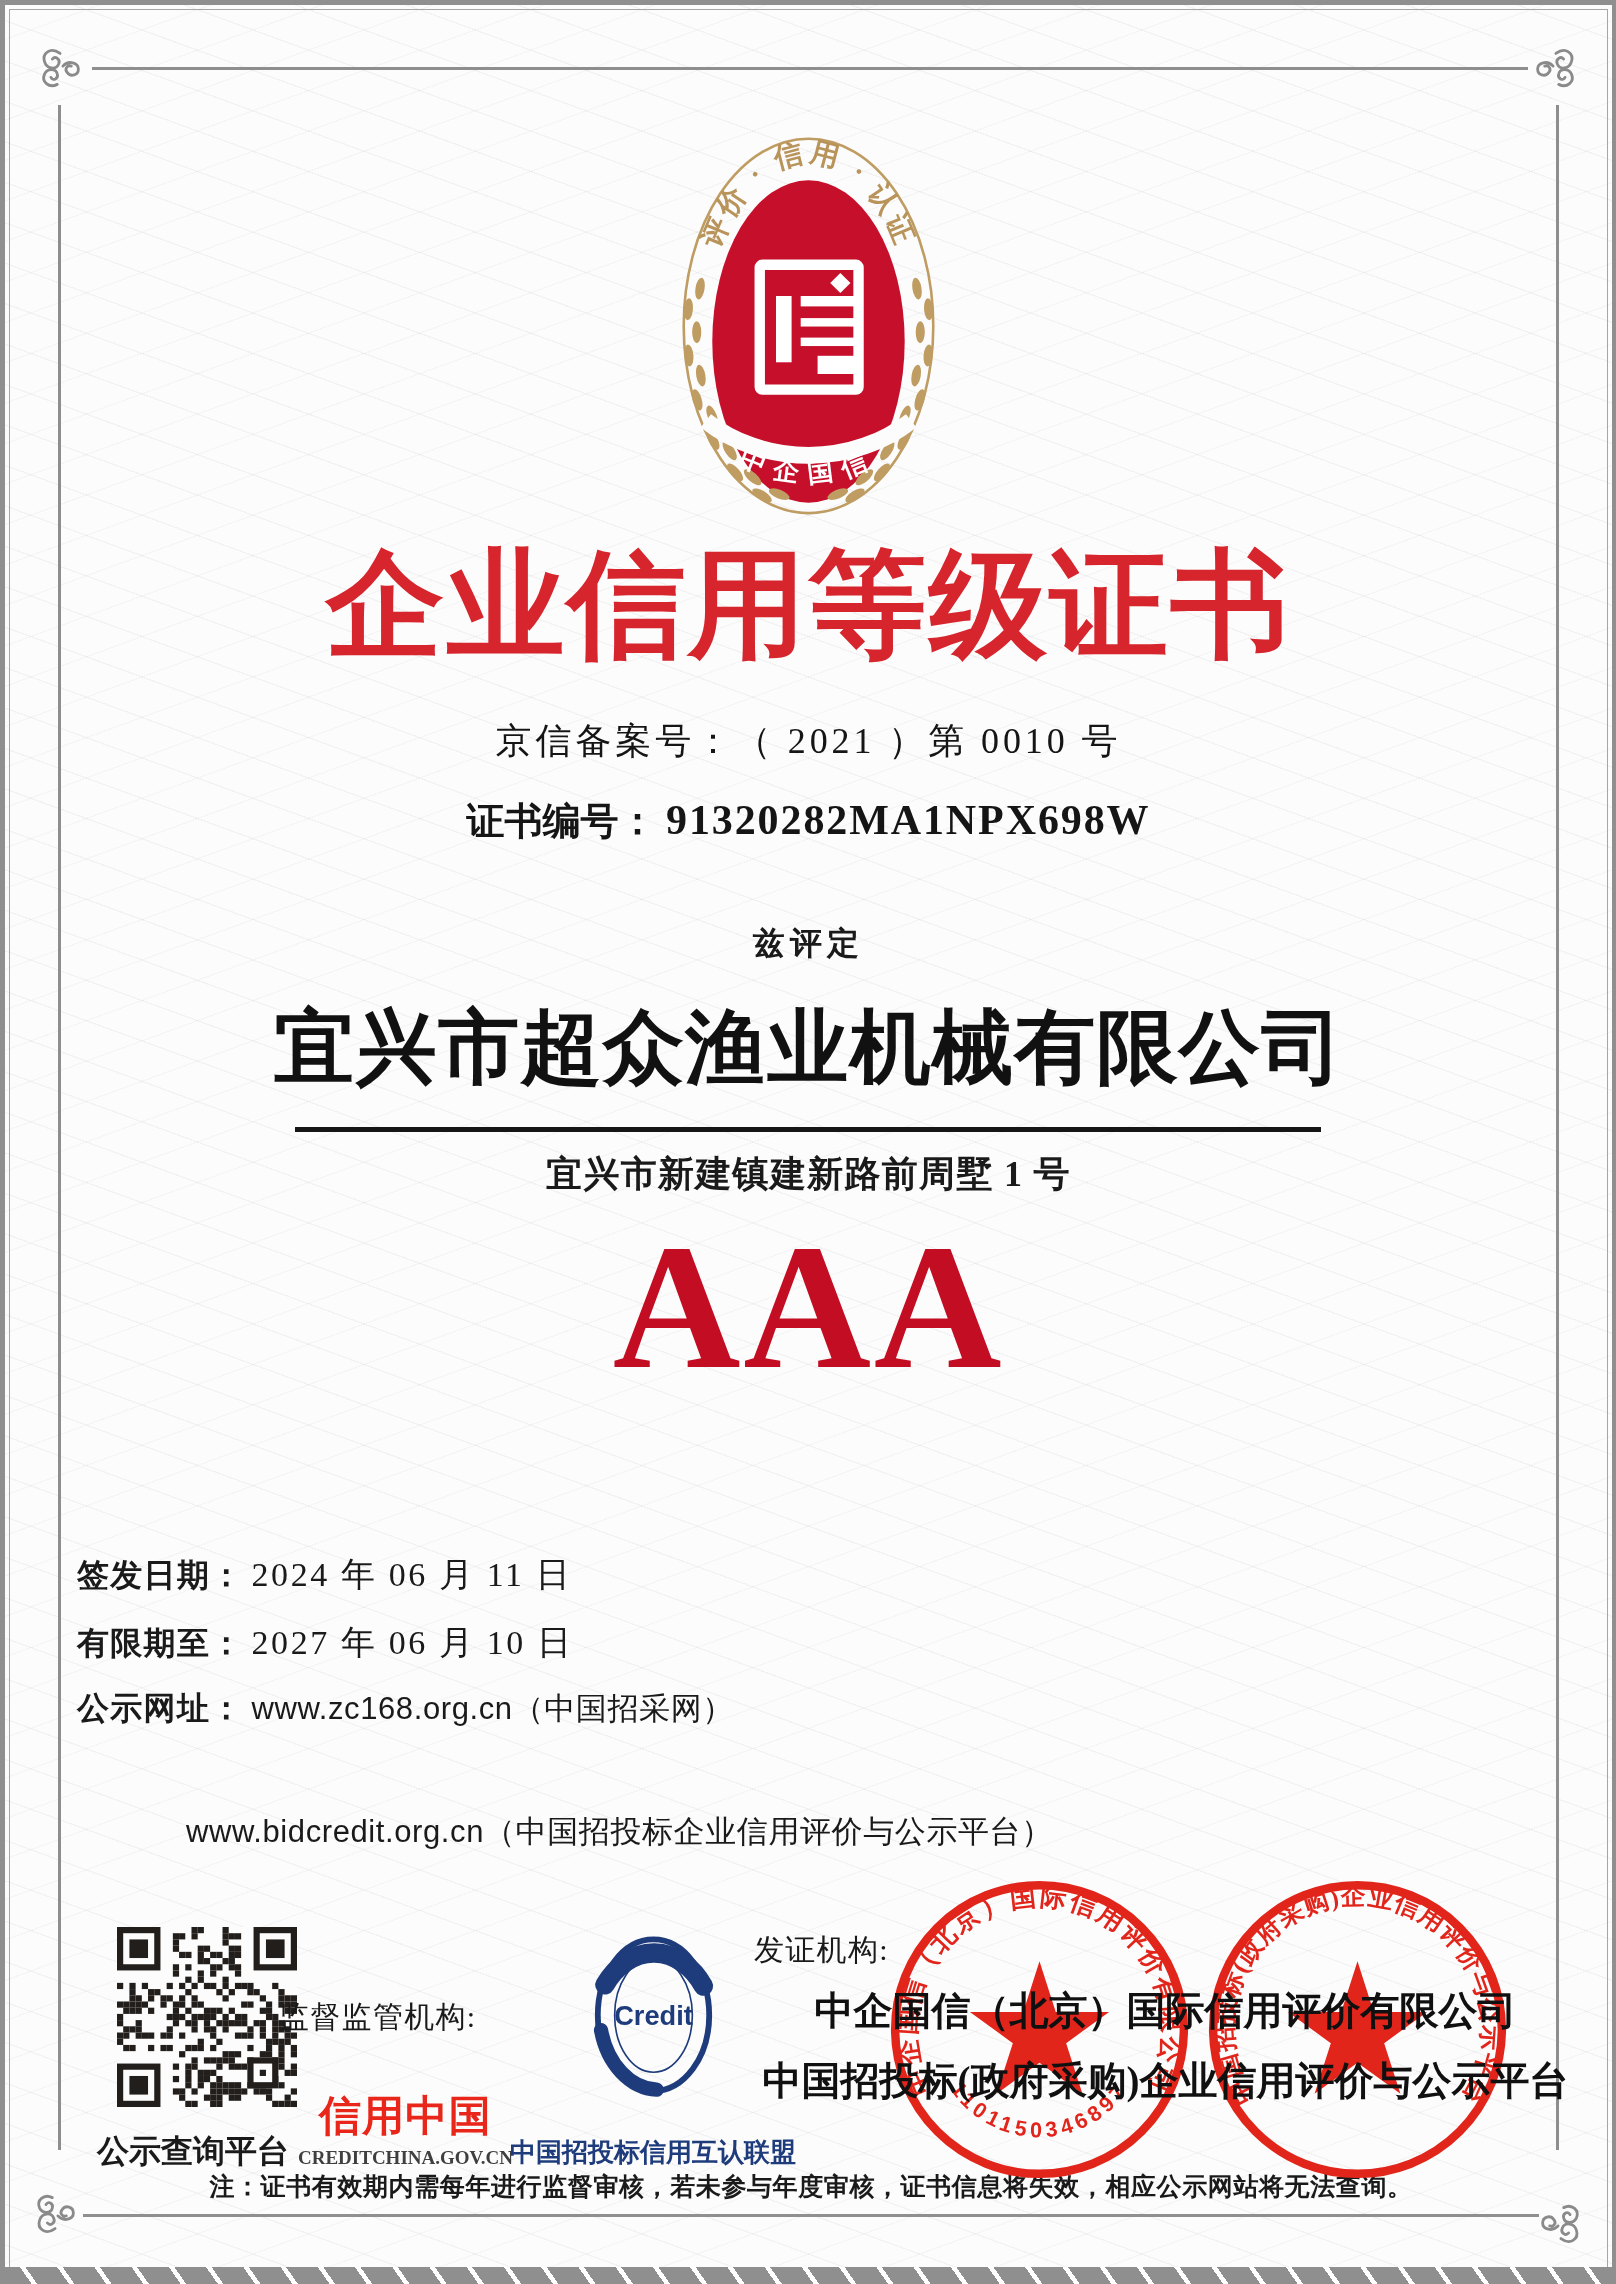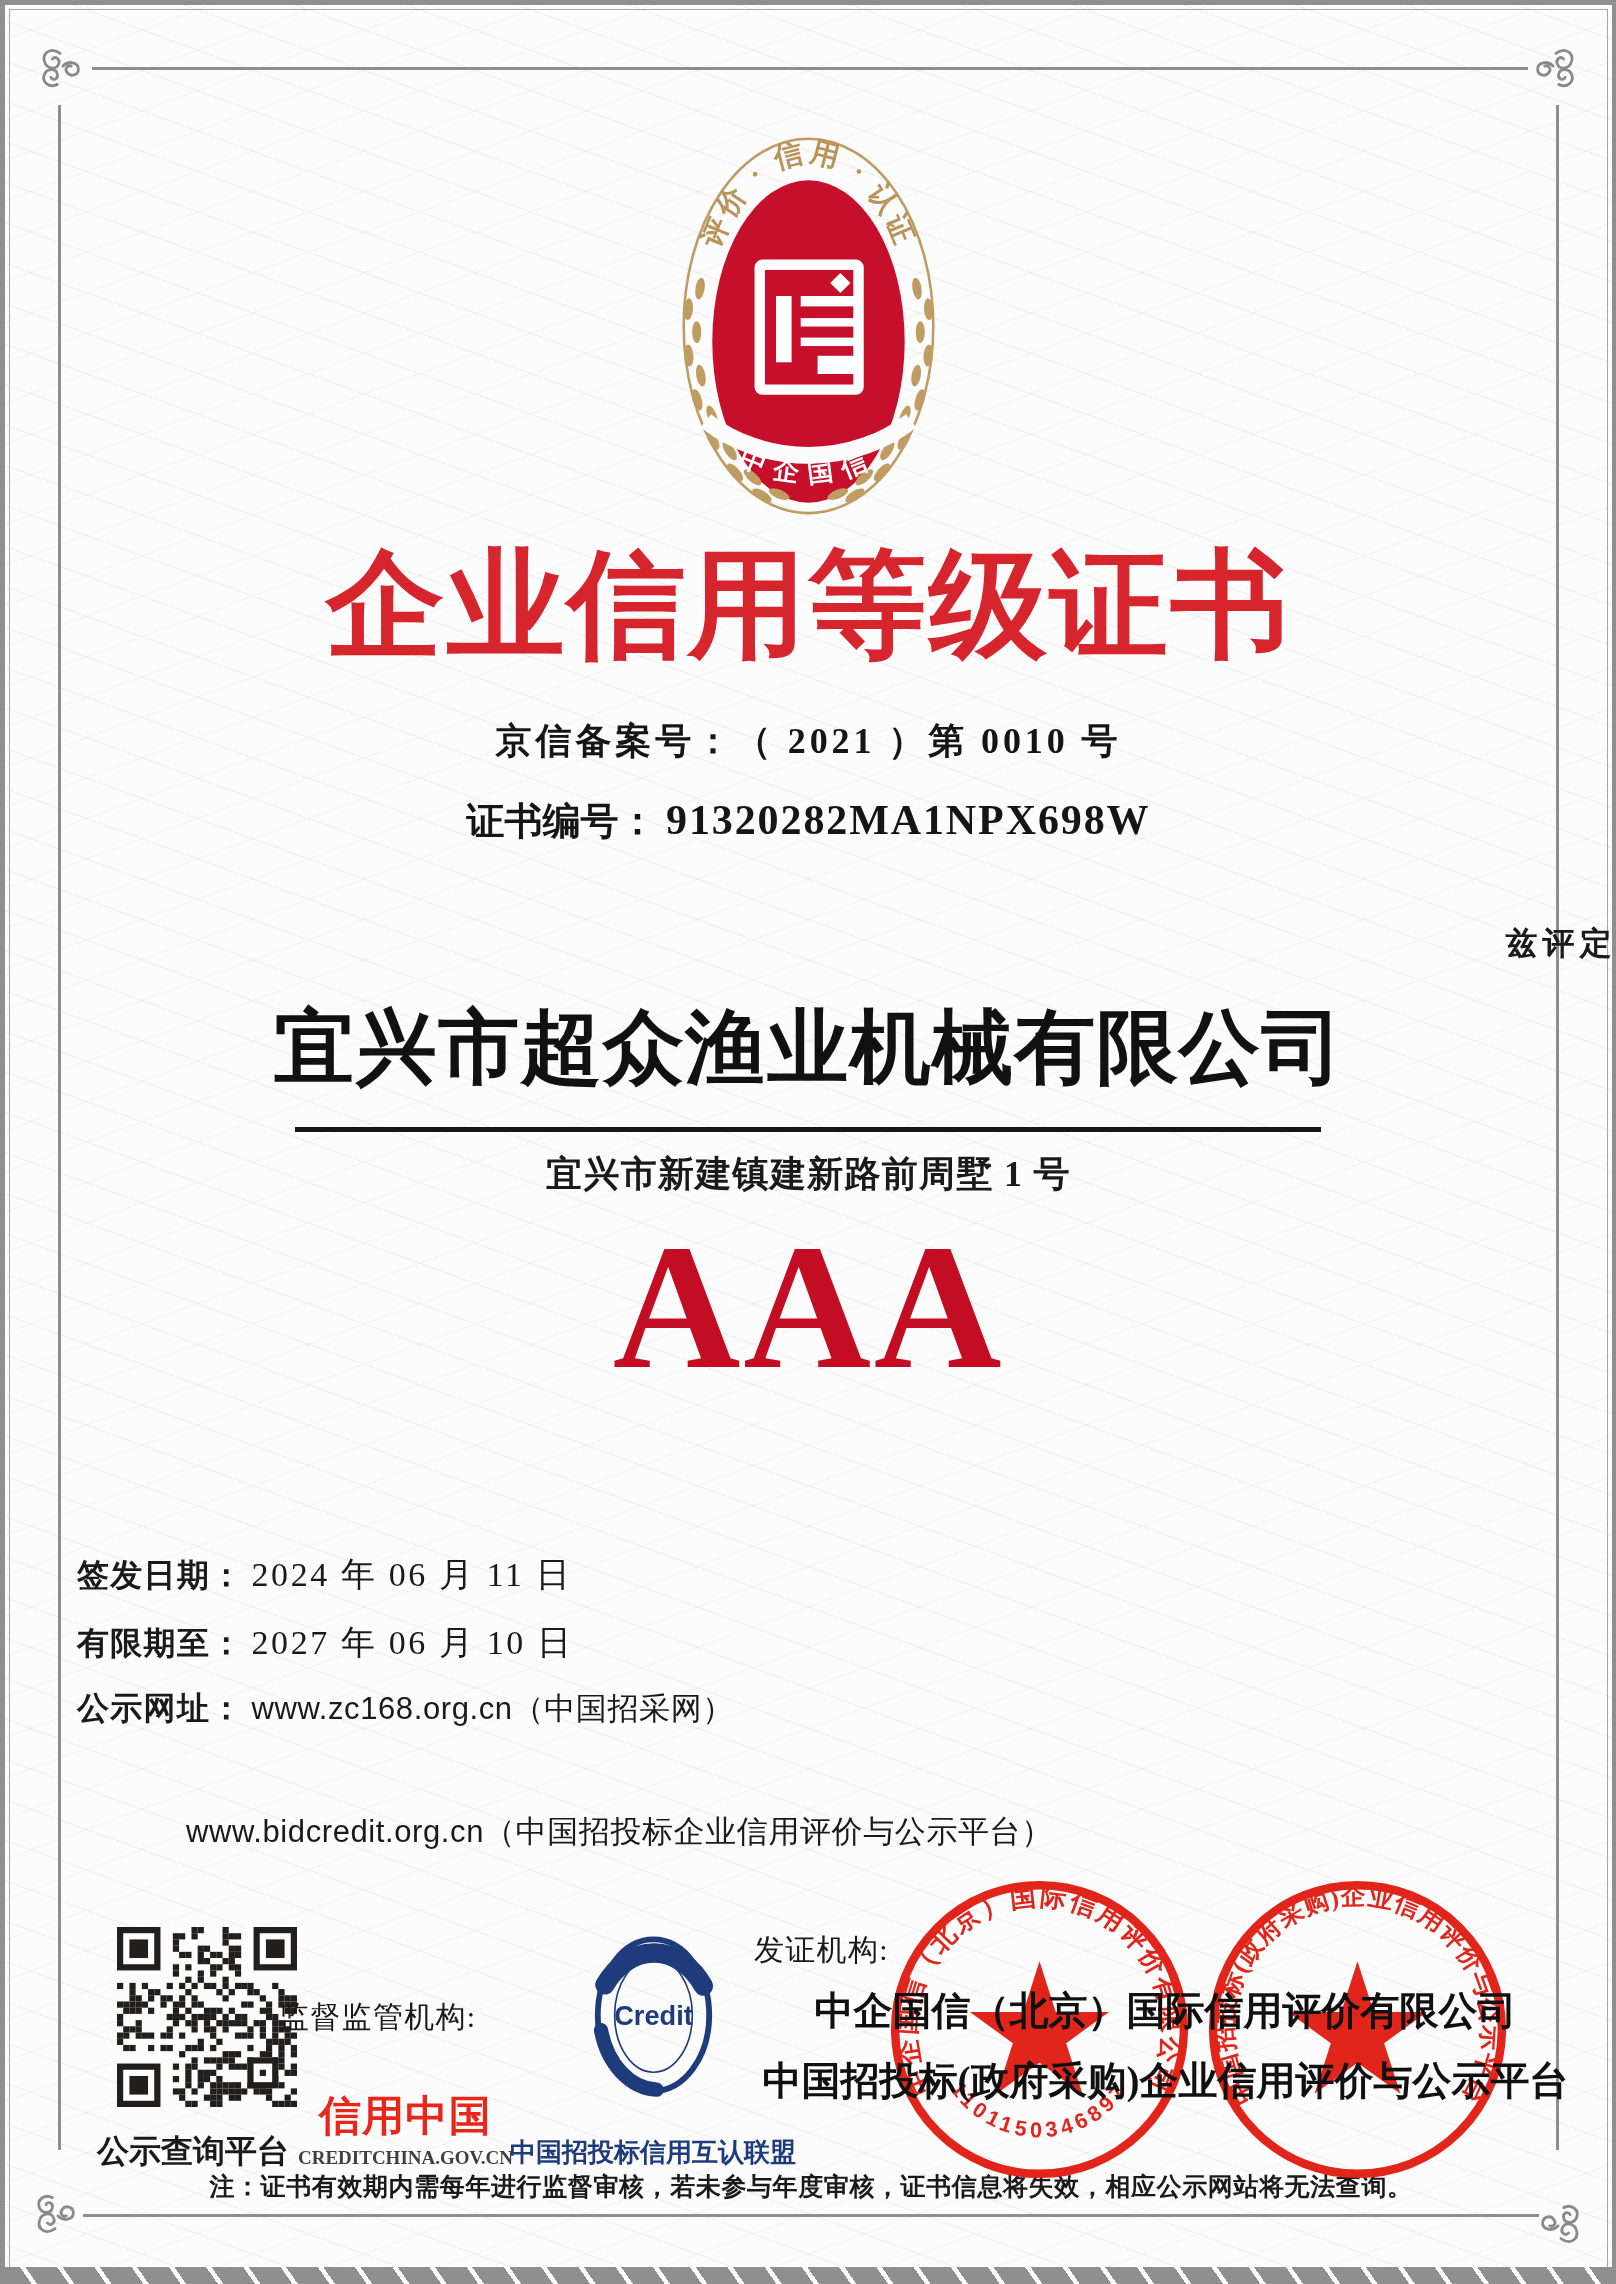--- a/index.html
+++ b/index.html
@@ -18,25 +18,25 @@
   .bottom-strip{left:0;right:0;bottom:0;height:17px;
     background:repeating-linear-gradient(55deg,#8f8f8f 0 26px,#ffffff 26px 30.5px);}
   
   .frame-line{background:#8e8e8e;}
   .corner{width:45px;height:45px;}
   .corner svg{width:100%;height:100%;}
   .c-tr{transform:scaleX(-1);}  .c-bl{transform:scaleY(-1);}  .c-br{transform:scale(-1,-1);}
   
   .title{left:0;width:100%;top:547px;text-align:center;font-size:118px;font-weight:900;
     color:#d6252d;letter-spacing:2.6px;line-height:1;}
-  .filing{left:0;width:100%;top:717px;text-align:center;font-size:36px;font-weight:700;
+  .filing{left:0;width:100%;top:717px;text-align:center;font-size:36px;font-weight:400;
     letter-spacing:3.9px;color:#151515;}
   .certline{left:0;width:100%;top:796px;text-align:center;font-size:38px;font-weight:700;color:#151515;}
   .certline .num{font-size:42px;letter-spacing:1.9px;font-weight:700;}
-  .hereby{left:0;width:100%;top:922px;text-align:right;font-size:32px;font-weight:700;letter-spacing:5.2px;}
+  .hereby{left:0;width:100%;top:922px;text-align:center;font-size:32px;font-weight:700;letter-spacing:5.2px;}
   .company{left:0;width:100%;top:1006px;text-align:center;font-size:81px;font-weight:900;
     letter-spacing:1.3px;line-height:1.05;color:#111;}
   .company-underline{left:295px;top:1127px;width:1026px;height:4.5px;background:#161616;}
   .address{left:0;width:100%;top:1150px;text-align:center;font-size:36px;font-weight:700;letter-spacing:1.3px;}
   .rating{left:0;width:100%;top:1219px;text-align:center;font-size:177px;font-weight:700;
     color:#c30d23;letter-spacing:2.6px;line-height:1;}
   
   .drow{font-size:32px;white-space:nowrap;}
   .dlabel{font-family:"Liberation Sans","DejaVu Sans",sans-serif;font-weight:700;font-size:32px;letter-spacing:1.3px;}
   .dval{font-size:34px;letter-spacing:2.6px;}

